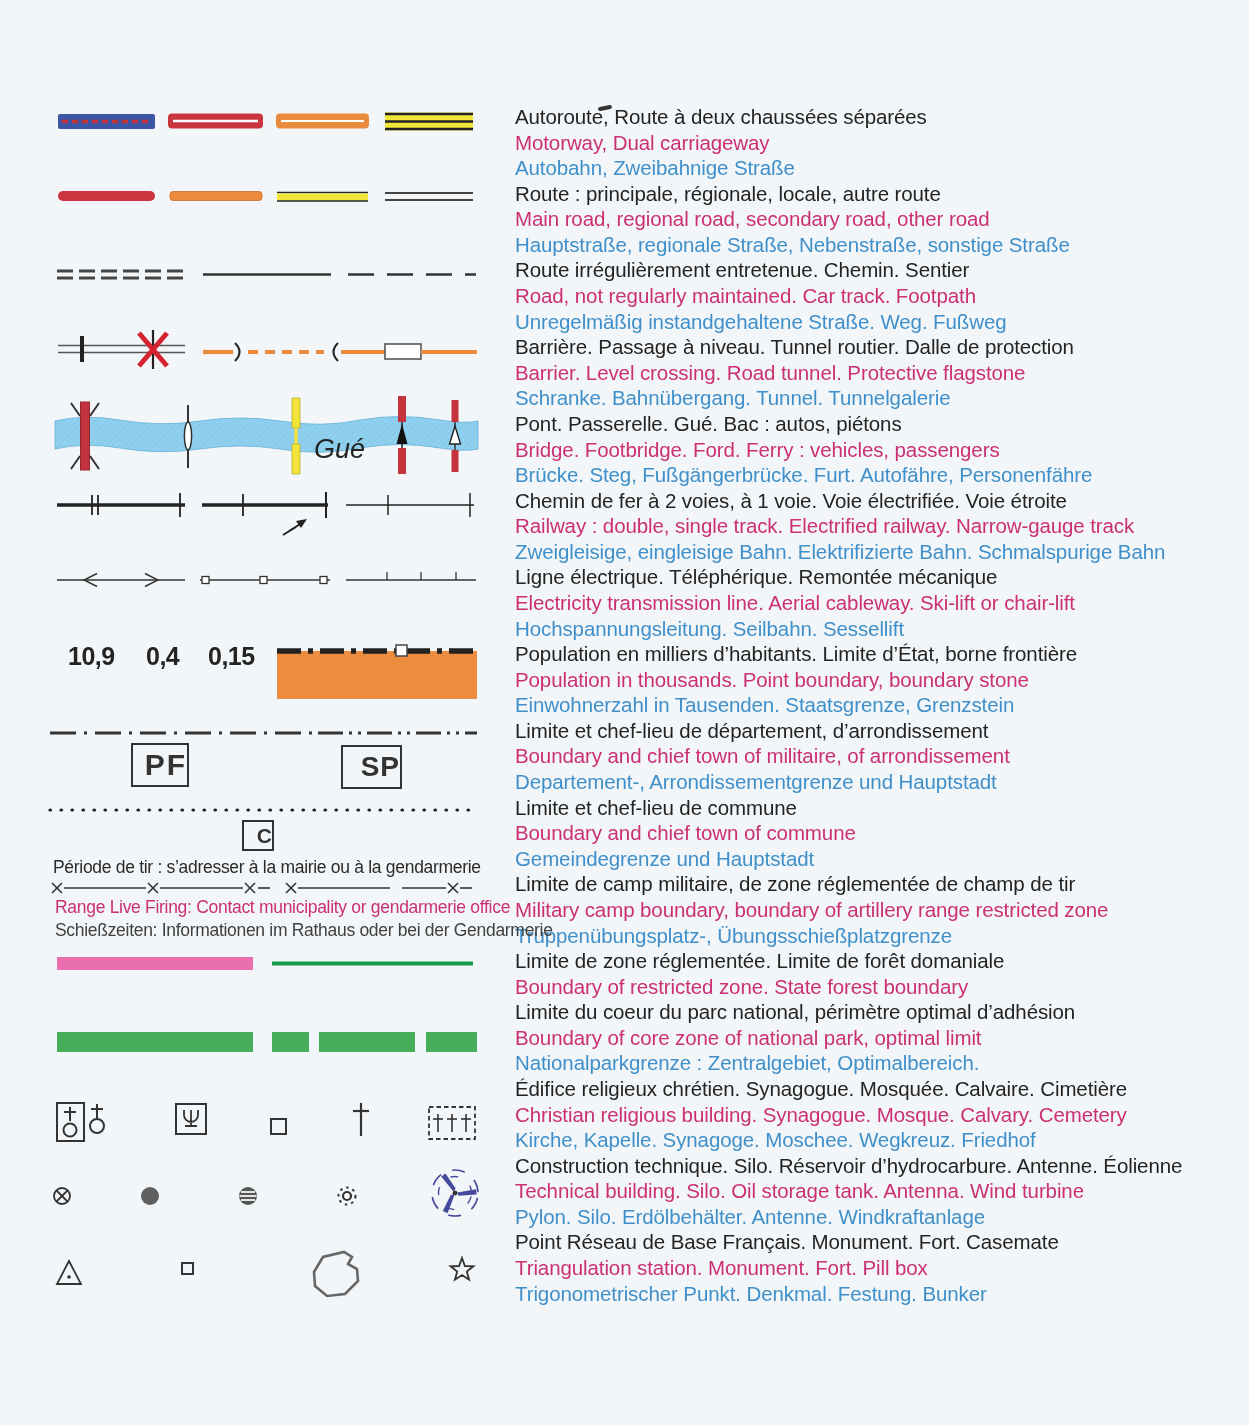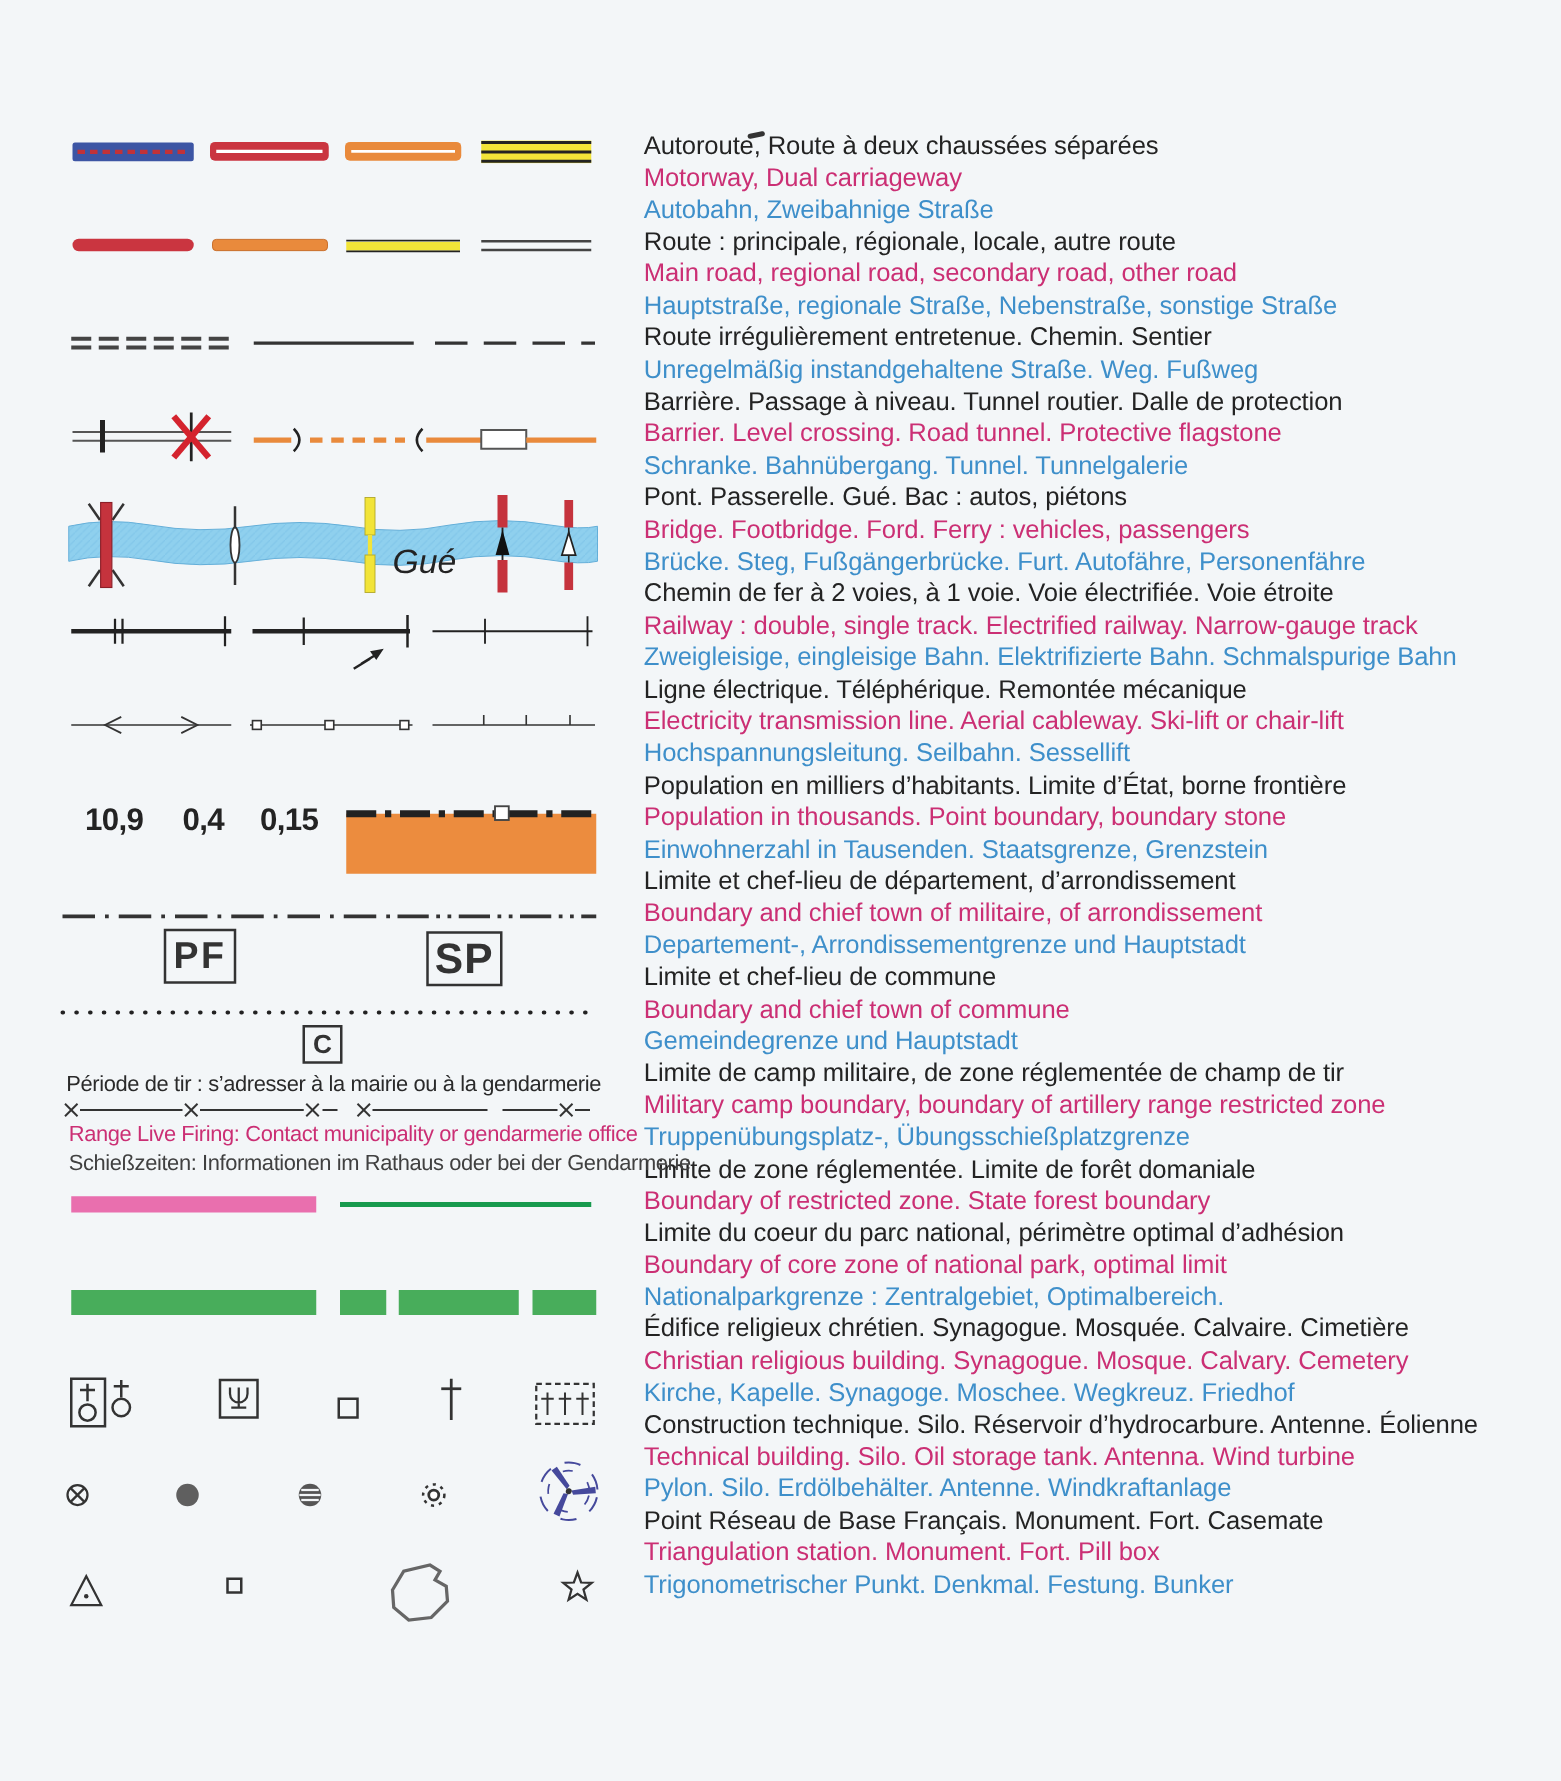--- a/index.html
+++ b/index.html
@@ -9,23 +9,23 @@
     font-family:"Liberation Sans",sans-serif;
   }
   #symbols-canvas{position:absolute;left:0;top:0;}
   #text-column{position:absolute;left:515px;top:104px;width:730px;}
   .tl{height:25.58px;line-height:25.6px;font-size:20.5px;white-space:nowrap;letter-spacing:-0.1px;}
   .fr{color:#232323;}
   .en{color:#cb2f74;}
   .de{color:#3e8fca;}
   .overlay{position:absolute;color:#232323;}
   .popnum{font-size:25px;font-weight:bold;letter-spacing:-0.5px;}
-  .boxlabel{border:2.5px solid #333;color:#333;font-weight:bold;text-align:center;background:transparent;}
+  .boxlabel{border:2.5px solid #333;color:#333;font-weight:bold;text-align:right;background:transparent;}
   #pf-box{left:131px;top:743px;width:54px;height:40px;font-size:30px;line-height:40px;letter-spacing:2px;}
-  #sp-box{left:341px;top:745px;width:57px;height:40px;font-size:34px;line-height:40px;letter-spacing:1px;}
+  #sp-box{left:341px;top:745px;width:57px;height:40px;font-size:28px;line-height:40px;letter-spacing:1px;}
   #c-box{left:242px;top:820px;width:28px;height:27px;font-size:21px;line-height:27px;border-width:2px;}
   #gue-label{left:314px;top:434px;font-size:27px;font-style:italic;}
   .firing{font-size:17.5px;letter-spacing:-0.3px;white-space:nowrap;}
   #firing-fr{left:53px;top:857px;color:#2a2a2a;}
   #firing-en{left:55px;top:897px;color:#cb2f74;}
   #firing-de{left:55px;top:920px;color:#404040;}
 </style>
 </head>
 <body>
 
@@ -273,20 +273,21 @@
   </svg>
 
   <div id="text-column">
       <div class="tl fr">Autoroute, Route à deux chaussées séparées</div>
       <div class="tl en">Motorway, Dual carriageway</div>
       <div class="tl de">Autobahn, Zweibahnige Straße</div>
       <div class="tl fr">Route : principale, régionale, locale, autre route</div>
       <div class="tl en">Main road, regional road, secondary road, other road</div>
       <div class="tl de">Hauptstraße, regionale Straße, Nebenstraße, sonstige Straße</div>
       <div class="tl fr">Route irrégulièrement entretenue. Chemin. Sentier</div>
+      <div class="tl en">Road, not regularly maintained. Car track. Footpath</div>
       <div class="tl de">Unregelmäßig instandgehaltene Straße. Weg. Fußweg</div>
       <div class="tl fr">Barrière. Passage à niveau. Tunnel routier. Dalle de protection</div>
       <div class="tl en">Barrier. Level crossing. Road tunnel. Protective flagstone</div>
       <div class="tl de">Schranke. Bahnübergang. Tunnel. Tunnelgalerie</div>
       <div class="tl fr">Pont. Passerelle. Gué. Bac : autos, piétons</div>
       <div class="tl en">Bridge. Footbridge. Ford. Ferry : vehicles, passengers</div>
       <div class="tl de">Brücke. Steg, Fußgängerbrücke. Furt. Autofähre, Personenfähre</div>
       <div class="tl fr">Chemin de fer à 2 voies, à 1 voie. Voie électrifiée. Voie étroite</div>
       <div class="tl en">Railway : double, single track. Electrified railway. Narrow-gauge track</div>
       <div class="tl de">Zweigleisige, eingleisige Bahn. Elektrifizierte Bahn. Schmalspurige Bahn</div>

